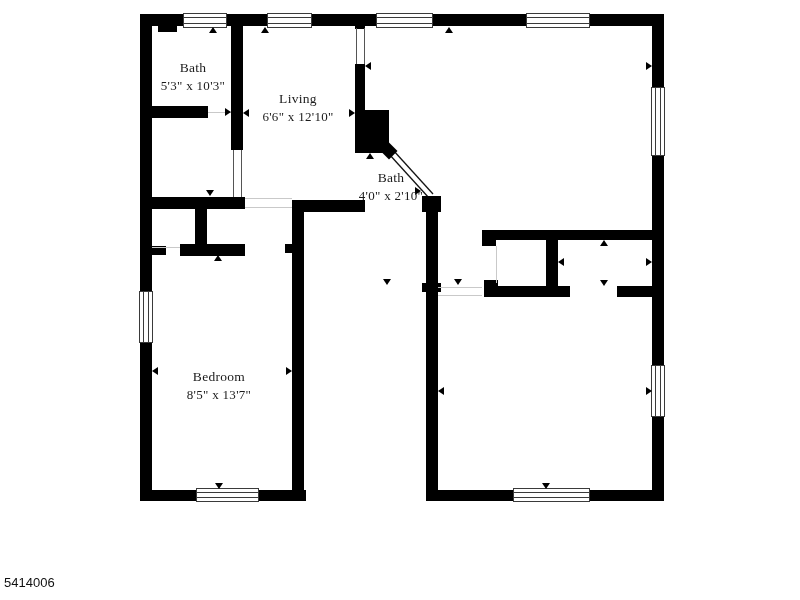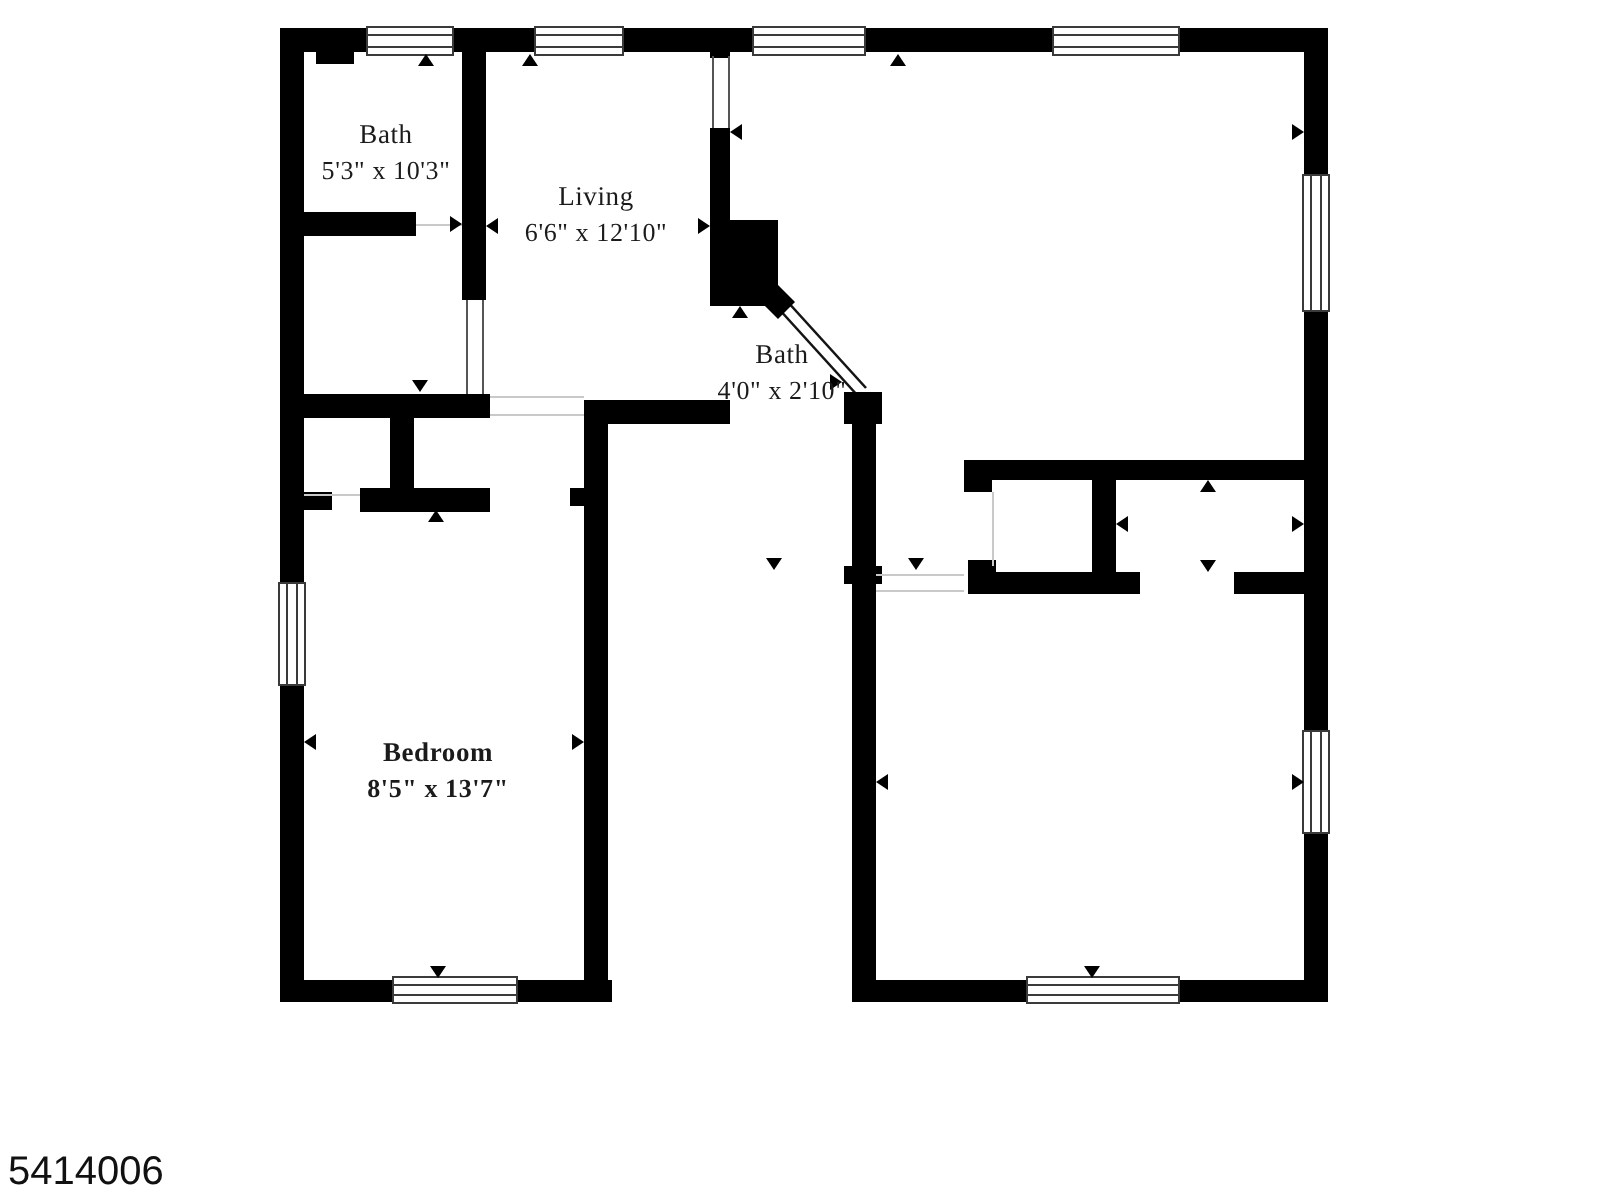--- a/index.html
+++ b/index.html
@@ -28,21 +28,21 @@
   .room-label {
     position: absolute; transform: translate(-50%, -50%);
     text-align: center; color: #1b1b1b; white-space: nowrap;
     line-height: 17.5px; letter-spacing: 0.3px;
   }
   .room-name { display: block; font-size: 13.5px; }
   .room-dims { display: block; font-size: 13px; }
   #listing-id {
     position: absolute; left: 4px; top: 575px;
     font-family: "Liberation Sans", sans-serif;
-    font-size: 20px; color: #111111;
+    font-size: 13px; color: #111111;
   }
   svg.overlay { position: absolute; left: 0; top: 0; pointer-events: none; }
 </style>
 </head>
 <body>
 
 <div id="stage">
   <svg class="overlay" width="800" height="600">
     <line id="diag1" stroke="#141414" stroke-width="1.3" x1="389" y1="154" x2="429" y2="198"></line>
     <line id="diag2" stroke="#141414" stroke-width="1.3" x1="393" y1="150" x2="433" y2="194"></line>
@@ -143,17 +143,17 @@
       <span class="room-dims">5'3" x 10'3"</span>
     </div>
     <div class="room-label" style="left: 298px; top: 107px;">
       <span class="room-name">Living</span>
       <span class="room-dims">6'6" x 12'10"</span>
     </div>
     <div class="room-label" style="left: 391px; top: 186px;">
       <span class="room-name">Bath</span>
       <span class="room-dims">4'0" x 2'10"</span>
     </div>
-    <div class="room-label" style="left: 219px; top: 385px; font-weight: bold;">
+    <div class="room-label" style="left: 219px; top: 385px;">
       <span class="room-name">Bedroom</span>
       <span class="room-dims">8'5" x 13'7"</span>
     </div>
   </div>
 
 </body></html>

